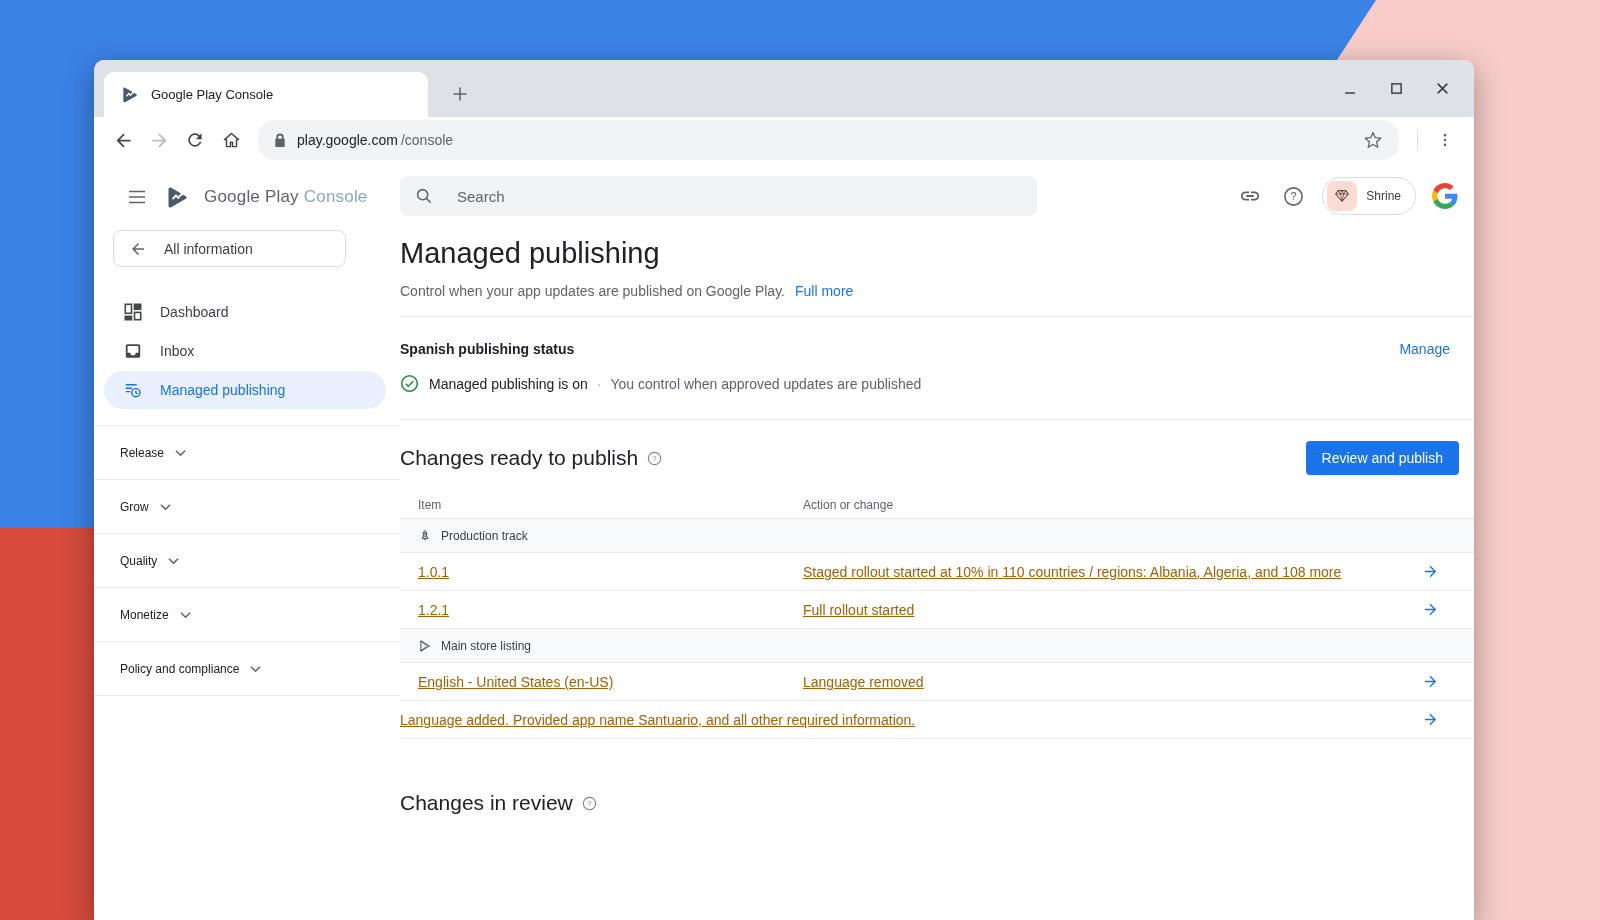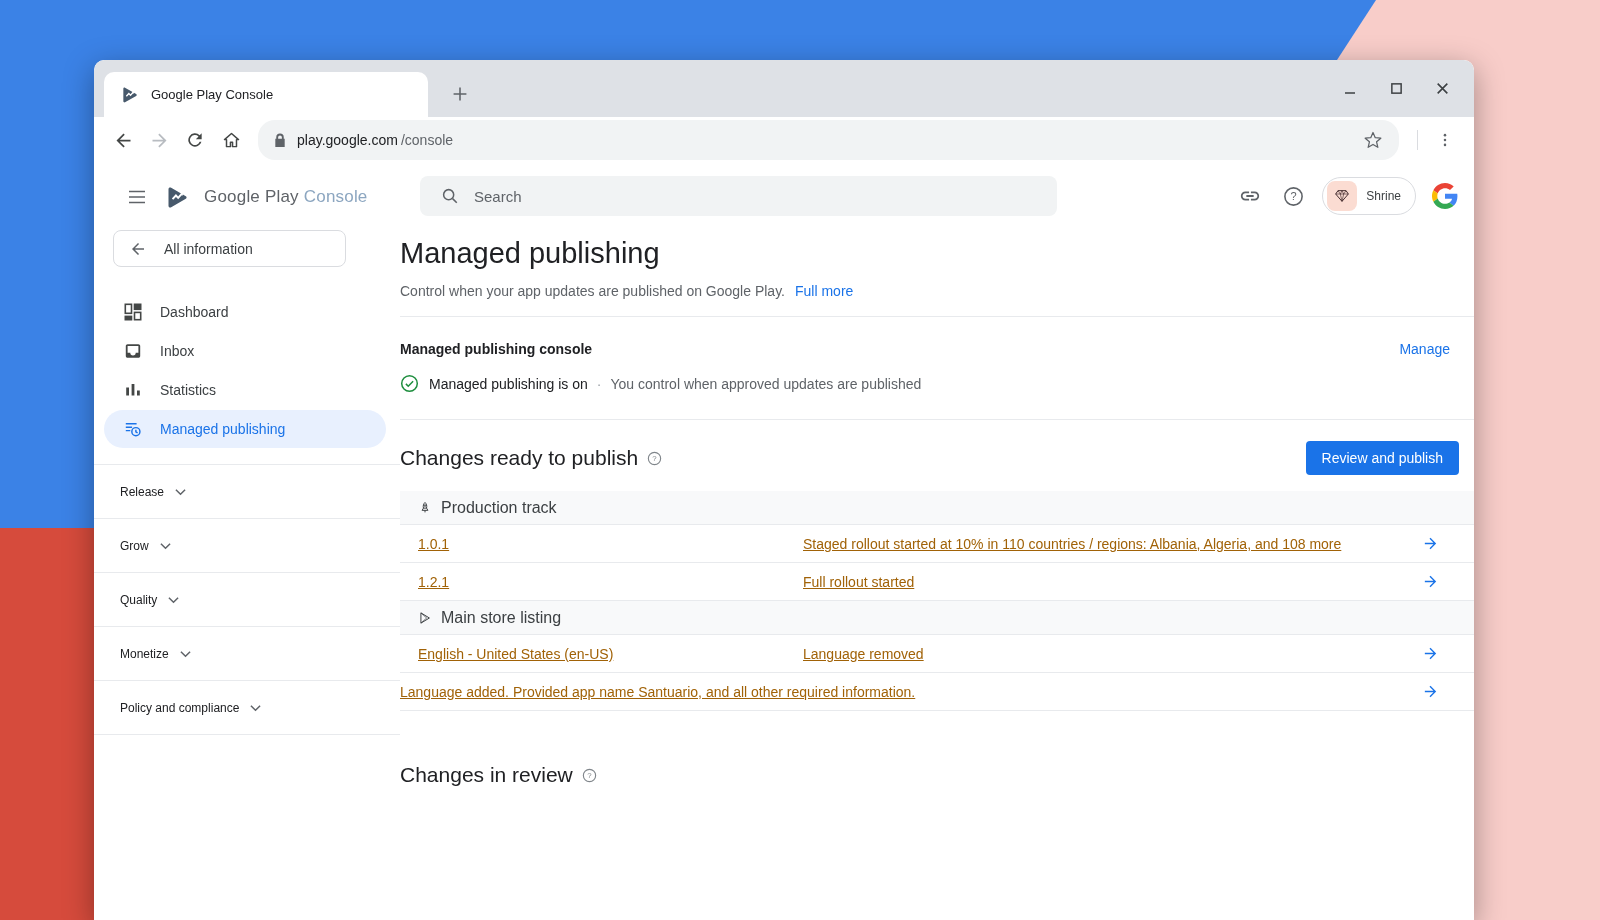--- a/index.html
+++ b/index.html
@@ -52,21 +52,21 @@
   .nav-item { height:38px; margin:0 14px 1px 10px; border-radius:19px; display:flex;
     align-items:center; gap:18px; padding-left:20px; font-size:14px; color:#3c4043; }
   .nav-item.selected { background:#e8f0fe; color:#1a73e8; font-weight:500; }
   .side-sections { margin-top:16px; border-top:1px solid #e8eaed; }
   .side-section { height:54px; border-bottom:1px solid #e8eaed; display:flex; align-items:center;
     gap:11px; padding-left:26px; font-size:12px; color:#202124; font-weight:500; }
 
   .main { flex:1; padding-top:13px; position:relative; }
   .main-top { display:flex; align-items:center; height:40px; margin-right:15px; }
   .searchbar { width:637px; height:40px; background:#f1f3f4; border-radius:8px;
-    display:flex; align-items:center; gap:13px; padding:0 21px;margin-left:20px; }
+    display:flex; align-items:center; gap:22px; padding:0 15px; }
   .searchbar input { border:none; outline:none; background:transparent; font-size:15px;
     color:#202124; width:100%; font-family:"Liberation Sans",sans-serif; }
   .searchbar input::placeholder { color:#5f6368; }
   .top-icons { margin-left:auto; display:flex; align-items:center; gap:15px; }
   .icon-btn { display:flex; align-items:center; justify-content:center; width:28px; height:28px; }
   .app-badge { height:38px; border:1px solid #dadce0; border-radius:20px; display:flex;
     align-items:center; gap:9px; padding:4px; background:#fff; }
   .badge-sq { width:30px; height:30px; background:#fbdcd2; border-radius:8px;
     display:flex; align-items:center; justify-content:center; }
   .badge-label { font-size:12px; color:#3c4043; padding-right:10px; }
@@ -94,21 +94,21 @@
   .primary-btn { margin-left:auto; margin-right:15px; background:#1a73e8; color:#fff;
     font-size:14px; font-weight:500; padding:0 16px; height:34px; border:none; border-radius:4px;
     display:flex; align-items:center; font-family:"Liberation Sans",sans-serif; }
 
   .table { margin-top:16px; }
   .trow { display:flex; align-items:center; border-bottom:1px solid #e8eaed; }
   .thead { height:28px; font-size:12px; color:#5f6368; border-bottom:1px solid #e0e2e5; }
   .col-item { width:403px; padding-left:18px; }
   .col-action { flex:1; padding-right:8px; }
   .col-arrow { width:52px; display:flex; justify-content:flex-start; }
-  .group-row { height:34px; background:#f8f9fa; font-size:16px; color:#3c4043;
+  .group-row { height:34px; background:#f8f9fa; font-size:12px; color:#3c4043;
     padding-left:18px; gap:9px; }
   .item-row { height:38px; font-size:14px; color:#a16207;text-decoration:underline; }
 
   .review-head { margin-top:52px; }
 </style>
 </head>
 <body>
 
 <div class="bg-pink"></div>
 <div class="bg-red"></div>
@@ -243,32 +243,20 @@
           </span>
           <span>Dashboard</span>
         </div>
         <div class="nav-item">
           <span style="display:flex">
             <svg width="18" height="18" viewBox="0 0 20 20">
                 <path fill="#444746" d="M16 2.5H4c-1.1 0-2 .9-2 2v11c0 1.1.9 2 2 2h12c1.1 0 2-.9 2-2v-11c0-1.1-.9-2-2-2zm0 9.5h-3a3 3 0 0 1-6 0H4V4.5h12V12z"></path>
               </svg>
           </span>
           <span>Inbox</span>
-        </div>
-        <div class="nav-item">
-          <span style="display:flex">
-            <svg width="18" height="18" viewBox="0 0 18 18">
-                <g fill="#444746">
-                  <rect x="2.2" y="6.5" width="2.8" height="8"></rect>
-                  <rect x="7.6" y="3" width="2.8" height="11.5"></rect>
-                  <rect x="13" y="9.5" width="2.8" height="5"></rect>
-                </g>
-              </svg>
-          </span>
-          <span>Statistics</span>
         </div>
         <div class="nav-item selected">
           <span style="display:flex">
             <svg width="18" height="18" viewBox="0 0 20 20">
                 <g stroke="#1a73e8" stroke-width="1.6" fill="none">
                   <path d="M2 4.2h12M2 8h7M2 11.8h5"></path>
                   <circle cx="13.2" cy="13" r="4.5"></circle>
                   <path d="M13.2 10.7v2.5l1.9 1.1"></path>
                 </g>
               </svg>
@@ -368,21 +356,21 @@
 
       <div class="page-title">Managed publishing</div>
       <div class="subtitle-row">
         <span>Control when your app updates are published on Google Play.</span><span class="link show-more">Full more</span>
       </div>
 
       <div class="hdiv sub"></div>
 
       <div class="status-block">
         <div class="status-head-row">
-          <span class="status-heading">Managed publishing console</span>
+          <span class="status-heading">Spanish publishing status</span>
           <span class="link manage-link">Manage</span>
         </div>
         <div class="status-row">
           <span class="chk">
             <svg width="19" height="19" viewBox="0 0 20 20">
                 <circle cx="10" cy="10" r="8.2" fill="none" stroke="#1e8e3e" stroke-width="1.6"></circle>
                 <path d="M6.2 10.4l2.5 2.5 5.1-5.2" fill="none" stroke="#1e8e3e" stroke-width="1.6"></path>
               </svg>
           </span>
           <span>Managed publishing is on</span>
@@ -400,20 +388,25 @@
             <svg width="15" height="15" viewBox="0 0 20 20">
                 <circle cx="10" cy="10" r="8.2" fill="none" stroke="#80868b" stroke-width="1.5"></circle>
                 <text x="10" y="13.8" font-size="10.5" text-anchor="middle" fill="#80868b" font-family="Liberation Sans,sans-serif">?</text>
               </svg>
           </span>
         </span>
         <button class="primary-btn">Review and publish</button>
       </div>
 
       <div class="table">
+        <div class="trow thead">
+          <span class="col-item">Item</span>
+          <span class="col-action">Action or change</span>
+          <span class="col-arrow"></span>
+        </div>
 
         <div class="trow group-row">
           <span style="display:flex">
             <svg width="14" height="14" viewBox="0 0 24 24">
                 <g fill="none" stroke="#3c4043" stroke-width="1.7">
                   <path d="M12 2.5c2.6 2.2 3.7 6 2.6 9.7H9.4C8.3 8.5 9.4 4.7 12 2.5z"></path>
                   <path d="M9.4 12.2L7 16h10l-2.4-3.8"></path>
                   <circle cx="12" cy="7.8" r="1.4"></circle>
                   <path d="M12 16v3.5"></path>
                 </g>

